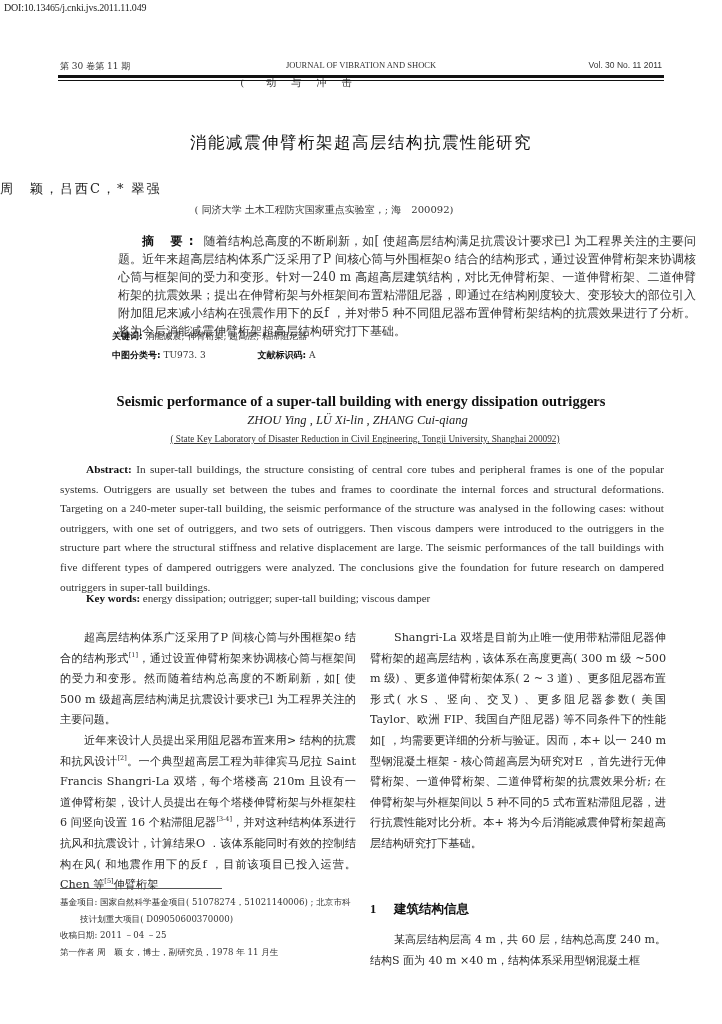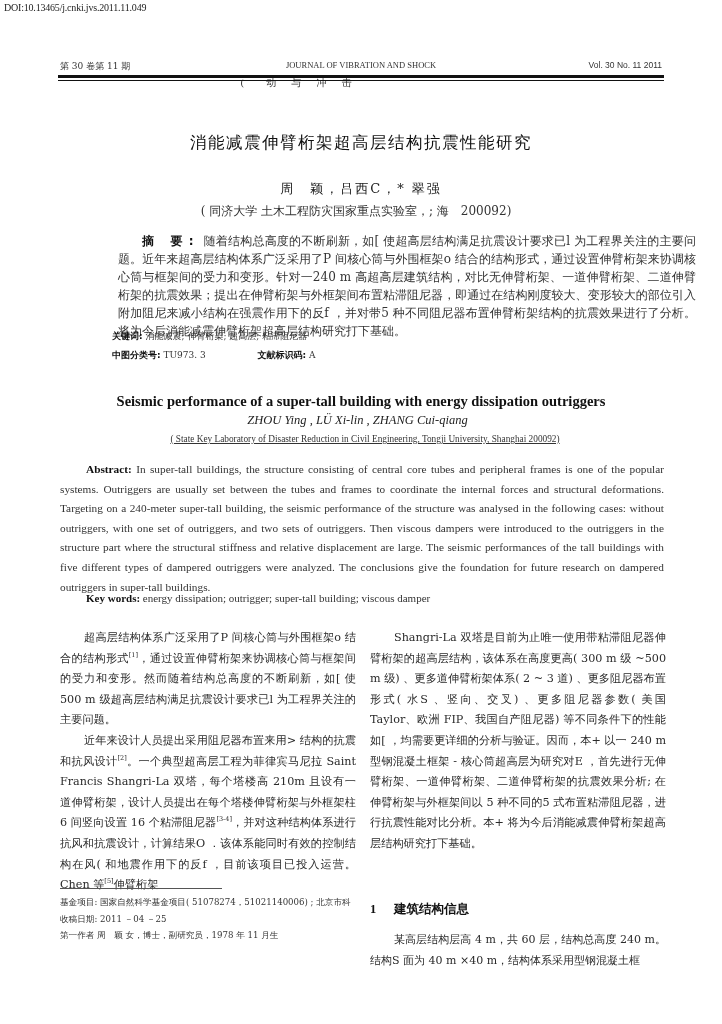--- a/index.html
+++ b/index.html
@@ -9,22 +9,22 @@
   }
   .abs { position: absolute; }
   .doi { left: 4px; top: 2px; font-size: 10px; font-family: "Liberation Serif", serif; color: #222; letter-spacing: -0.2px; }
   .journal-cn { left: 0; width: 598px; top: 40px; text-align: center; font-size: 10px; letter-spacing: 6px; color: #333; margin-top: 36px; }
   .hdr-left { left: 60px; top: 60px; font-size: 9px; color: #333; }
   .hdr-center { left: 0; width: 722px; top: 60px; text-align: center; font-size: 8.5px; font-family: "Liberation Serif", serif; color: #333; }
   .hdr-right { right: 60px; top: 60px; font-size: 8.5px; font-family: Liberation Sans, sans-serif; color: #333; }
   .rule-thick { left: 58px; top: 75px; width: 606px; height: 3px; background: #111; }
   .rule-thin { left: 58px; top: 80px; width: 606px; height: 1px; background: #111; }
   .title-cn { left: 0; width: 722px; top: 132px; text-align: center; font-family: "DejaVu Sans", sans-serif; font-size: 16.5px; letter-spacing: 1.5px; color: #111; }
-  .authors-cn { left: 0; width: 722px; top: 180px; text-align: center; font-size: 13px; letter-spacing: 2px; color: #222; }
-  .affil-cn { left: 0; width: 648px; top: 203px; text-align: center; font-size: 12px; color: #333; padding-left: 32px; }
+  .authors-cn { left: 0; width: 722px; top: 180px; font-size: 13px; letter-spacing: 2px; color: #222; }
+  .affil-cn { left: 0; width: 648px; top: 203px; text-align: center; font-size: 10px; color: #333; }
   .abs-cn { left: 90px; top: 232px; width: 578px; font-size: 12px; line-height: 18px; color: #333; text-align: justify; margin-left: 28px; }
   .abs-cn .label { font-family: "DejaVu Sans", sans-serif; font-weight: bold; color: #111; margin-left: 24px; letter-spacing: 6px; }
   .kw-cn { left: 112px; top: 330px; font-size: 9px; color: #333; }
   .kw-cn .label, .clc .label { font-family: "DejaVu Sans", sans-serif; font-weight: bold; color: #111; }
   .clc { left: 112px; top: 349px; font-size: 9px; color: #333; }
   .clc .gap { display: inline-block; width: 46px; }
   .title-en { left: 0; width: 722px; top: 393px; text-align: center; font-family: "Liberation Serif", serif; font-weight: bold; font-size: 14.5px; color: #111; }
   .authors-en { left: 0; width: 715px; top: 413px; text-align: center; font-family: "Liberation Serif", serif; font-style: italic; font-size: 12.5px; color: #222; }
   .affil-en { left: 4px; width: 722px; top: 434px; text-align: center; font-family: "Liberation Serif", serif; font-size: 9.3px; color: #333; text-decoration: underline; }
   .abs-en { left: 60px; top: 460px; width: 604px; font-family: "Liberation Serif", serif; font-size: 11.3px; line-height: 19.6px; color: #333; text-align: justify; }
@@ -91,20 +91,21 @@
 </div>
 
 <div class="abs col col-left">
   <p><span>超高层结构体系广泛采用了P 间核心筒与外围框架o 结合的结构形式</span><sup>[1]</sup><span>，通过设置伸臂桁架来协调核心筒与框架间的受力和变形。然而随着结构总高度的不断刷新，如[ 使 500 m 级超高层结构满足抗震设计要求已l 为工程界关注的主要问题。</span></p>
   <p><span>近年来设计人员提出采用阻尼器布置来用&gt; 结构的抗震和抗风设计</span><sup>[2]</sup><span>。一个典型超高层工程为菲律宾马尼拉 Saint Francis Shangri-La 双塔，每个塔楼高 210m 且设有一道伸臂桁架，设计人员提出在每个塔楼伸臂桁架与外框架柱6 间竖向设置 16 个粘滞阻尼器</span><sup>[3-4]</sup><span>，并对这种结构体系进行抗风和抗震设计，计算结果O ．该体系能同时有效的控制结构在风( 和地震作用下的反f ，目前该项目已投入运营。Chen 等</span><sup>[5]</sup><span>伸臂桁架</span></p>
 </div>
 
 <div class="abs fn-rule"></div>
 <div class="abs footnotes">
   <div>基金项目: 国家自然科学基金项目( 51078274，51021140006) ; 北京市科</div>
+  <div class="indent">技计划重大项目( D09050600370000)</div>
   <div>收稿日期: 2011 －04 －25</div>
   <div>第一作者 周　颖 女，博士，副研究员，1978 年 11 月生</div>
 </div>
 
 <div class="abs col col-right">
   <p>Shangri-La 双塔是目前为止唯一使用带粘滞阻尼器伸臂桁架的超高层结构，该体系在高度更高( 300 m 级 ~500 m 级) 、更多道伸臂桁架体系( 2 ~ 3 道) 、更多阻尼器布置形式( 水S 、竖向、交叉) 、更多阻尼器参数( 美国 Taylor、欧洲 FIP、我国自产阻尼器) 等不同条件下的性能如[ ，均需要更详细的分析与验证。因而，本+ 以一 240 m 型钢混凝土框架 - 核心筒超高层为研究对E ，首先进行无伸臂桁架、一道伸臂桁架、二道伸臂桁架的抗震效果分析; 在伸臂桁架与外框架间以 5 种不同的5 式布置粘滞阻尼器，进行抗震性能对比分析。本+ 将为今后消能减震伸臂桁架超高层结构研究打下基础。</p>
 </div>
 
 <div class="abs section-head">
   <span class="num">1</span><span>建筑结构信息</span>

